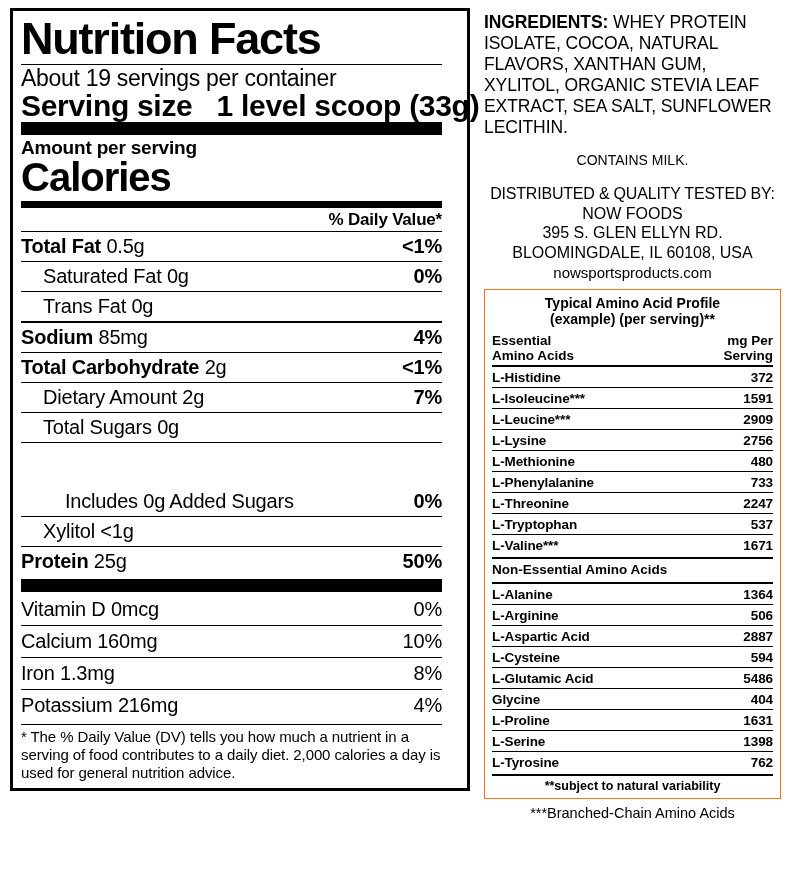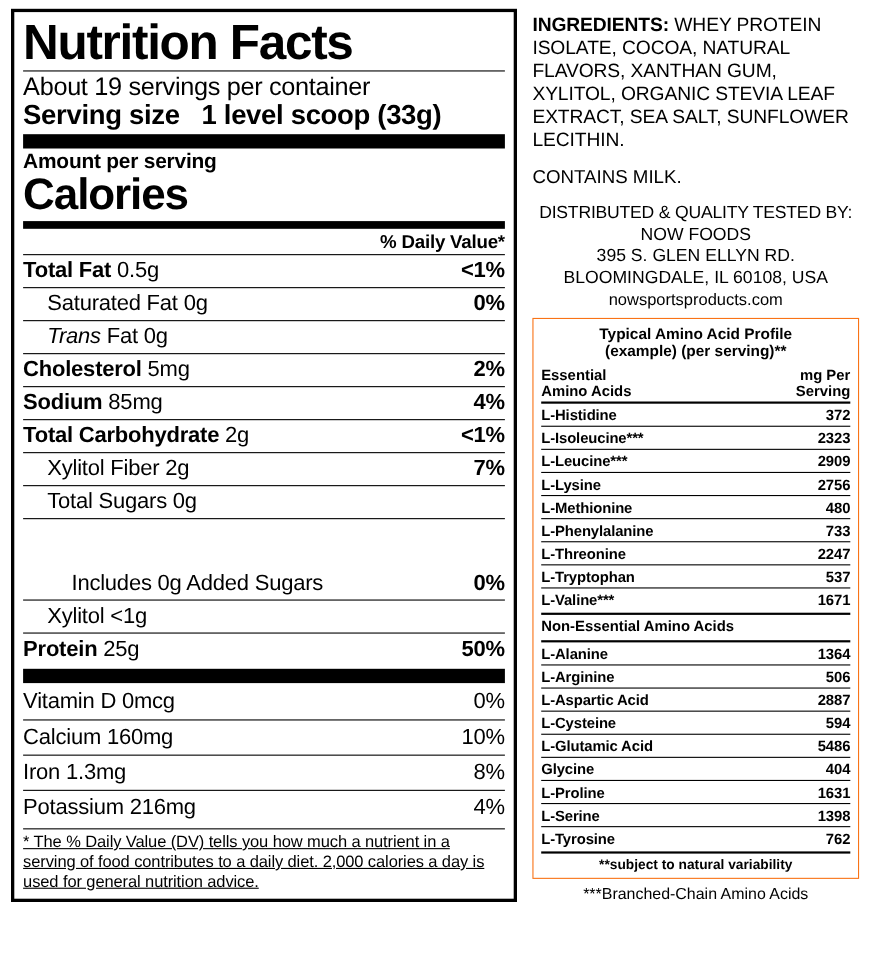--- a/index.html
+++ b/index.html
@@ -26,40 +26,40 @@
   
   .nf-col {
     width: 470px;
     flex: 0 0 470px;
     padding-right: 10px;
     box-sizing: border-box;
   }
   .nf-box {
     border: 3px solid #000;
     box-sizing: border-box;
-    padding: 4px 8px 6px 8px;
+    padding: 4px 25px 6px 8px;
     width: 100%;
   }
   .nf-title {
     font-family: "Liberation Sans", sans-serif;
     font-weight: bold;
     font-size: 45px;
     line-height: 48px;
     letter-spacing: -1.2px;
     margin: 0 0 1px 0;
     white-space: nowrap;
   }
   .nf-servings {
     font-size: 23px;
     line-height: 26px;
     letter-spacing: -0.3px;
     white-space: nowrap;
   }
   .nf-servingsize {
-    font-size: 25px;
+    font-size: 30px;
     font-weight: bold;
     line-height: 27px;
     letter-spacing: -0.3px;
     white-space: nowrap;
     margin-top: 1px;
   }
   .rule-thick {
     border-top: 13px solid #000;
     margin: 3px 0 2px 0;
   }
@@ -108,38 +108,37 @@
     justify-content: space-between;
     align-items: baseline;
     font-size: 20px;
     line-height: 23px;
     padding: 3px 0 3px 0;
     letter-spacing: -0.2px;
   }
   .nrow .nm { white-space: nowrap; }
   .nrow .pct { font-weight: bold; white-space: nowrap; }
   .b { font-weight: bold; }
-  .i { font-style: italic; }
+  .i { }
   .ind1 { padding-left: 22px; }
   .ind2 { padding-left: 44px; margin-top: 44px; }
   .vitrow {
     display: flex;
     justify-content: space-between;
     align-items: baseline;
     font-size: 20px;
     line-height: 23px;
     padding: 4px 0 4px 0;
     letter-spacing: -0.2px;
   }
   .footnote {
     font-size: 15px;
     line-height: 18px;
     letter-spacing: -0.1px;
     margin-top: 3px;
-    text-decoration: underline;
   }
   .foot-sep {
     border-top: 1.5px solid #000;
     margin: 3px 0 3px 0;
   }
 
   
   .right-col {
     flex: 1 1 auto;
     padding-left: 4px;
@@ -147,23 +146,24 @@
   }
   .ingredients {
     font-size: 17.5px;
     line-height: 21px;
     letter-spacing: -0.1px;
     font-weight: bold;
     margin: 4px 0 0 0;
   }
   .ingredients .ing-body { font-weight: normal; }
   .contains {
-    font-size: 17px;
+    font-size: 14px;
     line-height: 21px;
     margin-top: 12px;
+    text-align: center;
   }
   .dist {
     font-size: 16px;
     line-height: 19.5px;
     text-align: center;
     margin-top: 13px;
   }
   .dist .dist-line1 { letter-spacing: -0.2px; }
   .website {
     font-size: 15px;
@@ -271,40 +271,36 @@
         <span class="pct">0%</span>
       </div>
       <div class="rule-thin"></div>
 
       <div class="nrow">
         <span class="nm ind1"><span class="i">Trans</span> Fat 0g</span>
         <span class="pct"></span>
       </div>
       <div class="rule-thin"></div>
 
-      <div class="nrow">
-        <span class="nm"><span class="b">Cholesterol</span> 5mg</span>
-        <span class="pct">2%</span>
-      </div>
       <div class="rule-thin"></div>
 
       <div class="nrow">
         <span class="nm"><span class="b">Sodium</span> 85mg</span>
         <span class="pct">4%</span>
       </div>
       <div class="rule-thin"></div>
 
       <div class="nrow">
         <span class="nm"><span class="b">Total Carbohydrate</span> 2g</span>
         <span class="pct">&lt;1%</span>
       </div>
       <div class="rule-thin"></div>
 
       <div class="nrow">
-        <span class="nm ind1">Xylitol Fiber 2g</span>
+        <span class="nm ind1">Dietary Amount 2g</span>
         <span class="pct">7%</span>
       </div>
       <div class="rule-thin"></div>
 
       <div class="nrow">
         <span class="nm ind1">Total Sugars 0g</span>
         <span class="pct"></span>
       </div>
       <div class="rule-thin"></div>
 
@@ -385,21 +381,21 @@
       </div>
       <div class="aa-rule"></div>
 
       <div class="aa-row">
         <span>L-Histidine</span>
         <span class="val">372</span>
       </div>
       <div class="aa-rule-thin"></div>
       <div class="aa-row">
         <span>L-Isoleucine***</span>
-        <span class="val">2323</span>
+        <span class="val">1591</span>
       </div>
       <div class="aa-rule-thin"></div>
       <div class="aa-row">
         <span>L-Leucine***</span>
         <span class="val">2909</span>
       </div>
       <div class="aa-rule-thin"></div>
       <div class="aa-row">
         <span>L-Lysine</span>
         <span class="val">2756</span>

